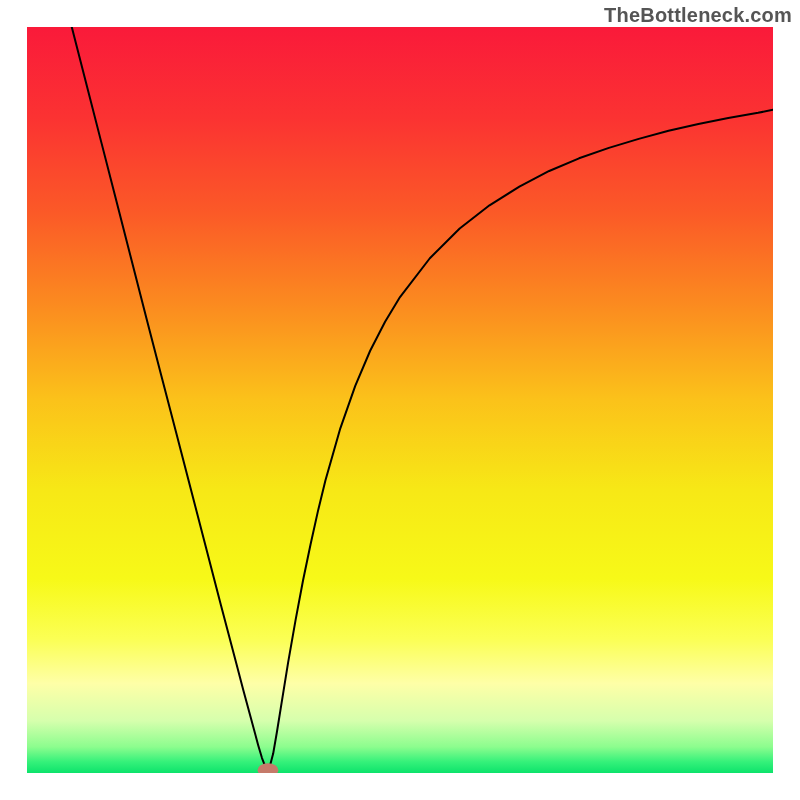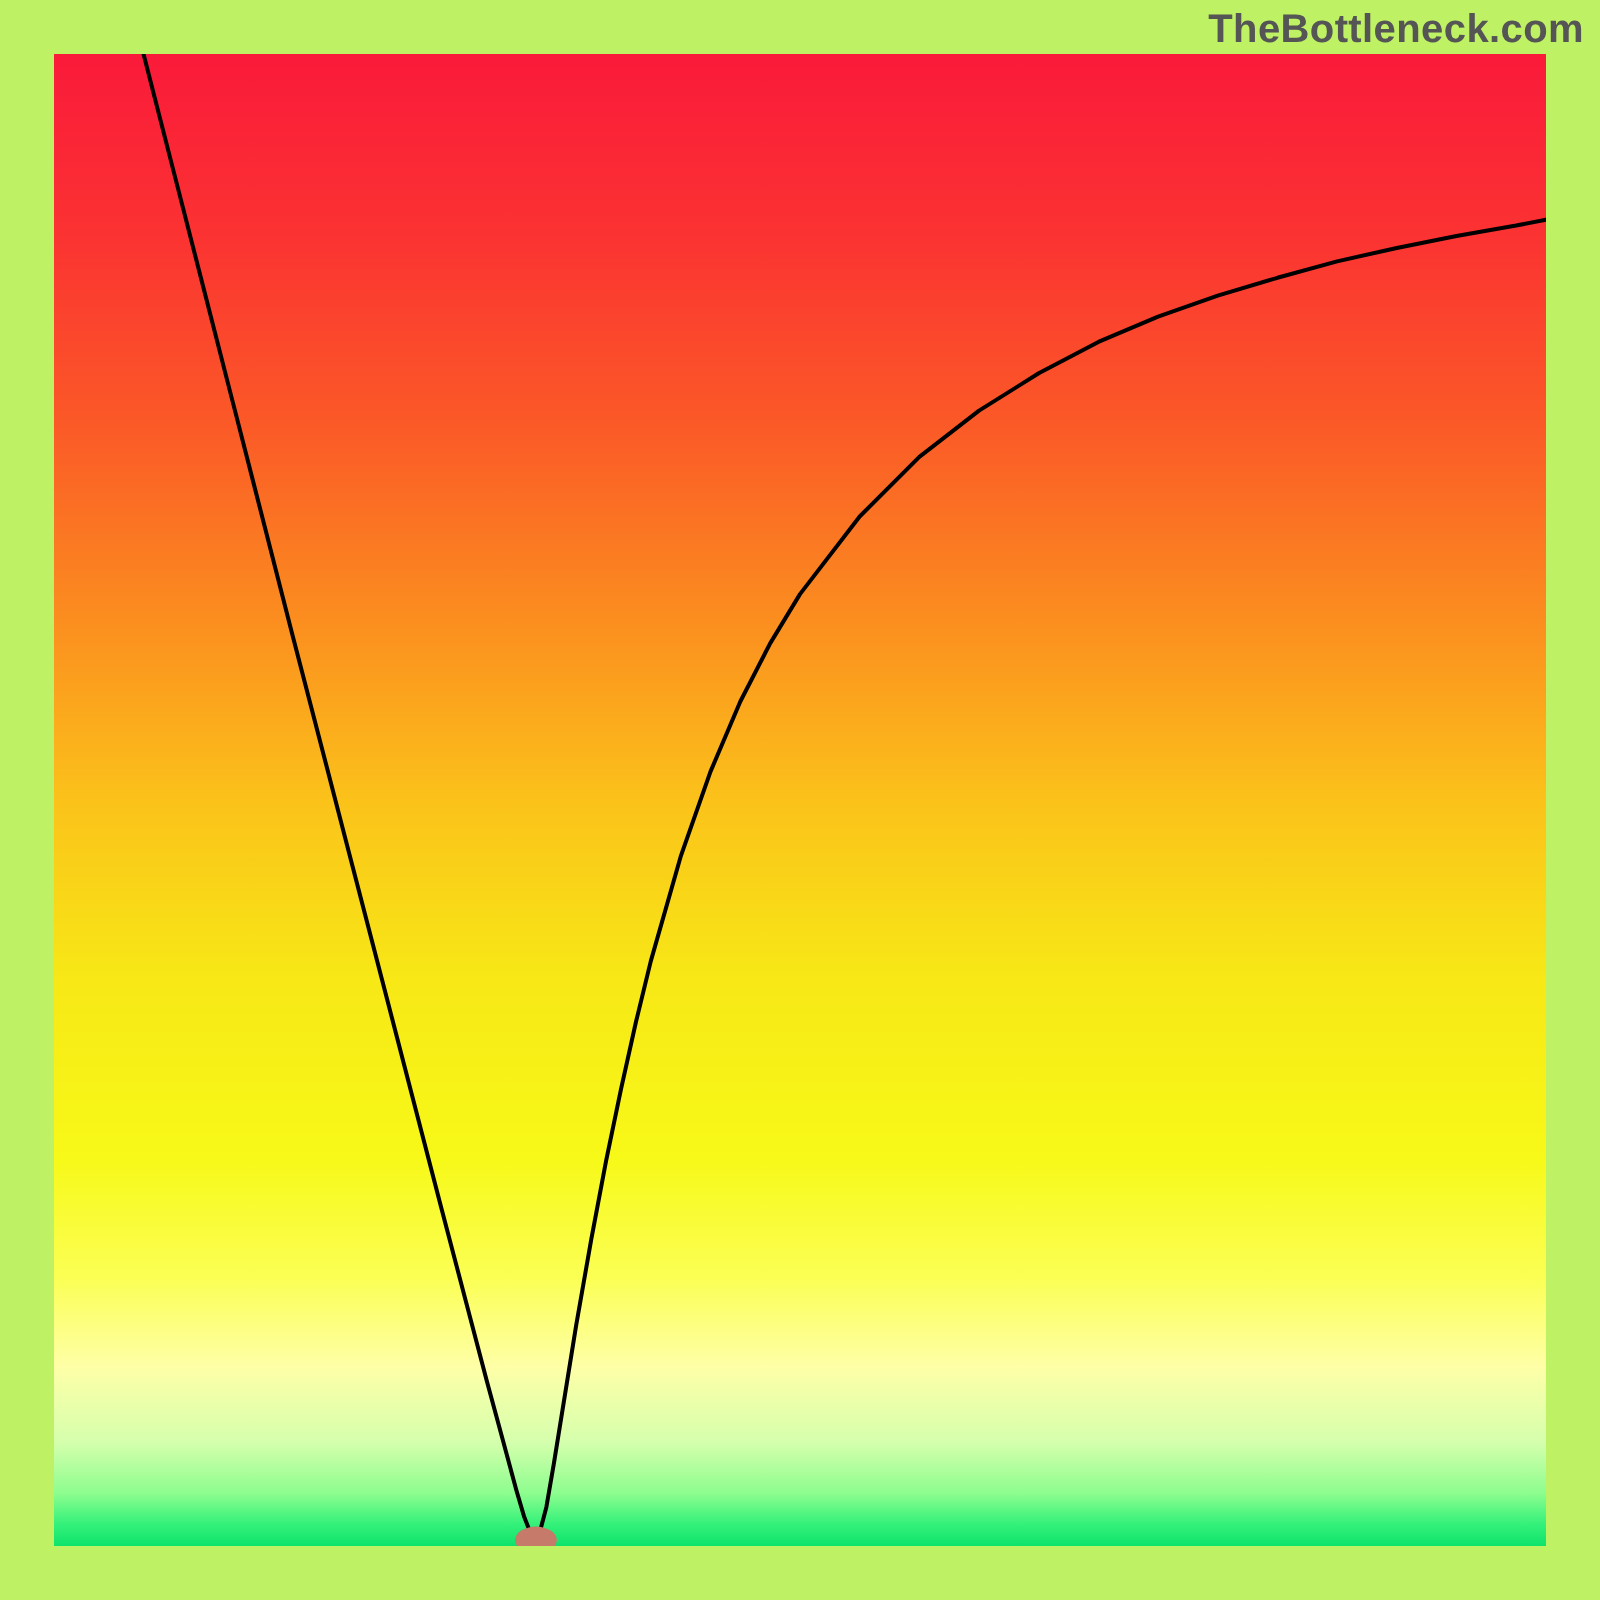--- a/index.html
+++ b/index.html
@@ -8,21 +8,21 @@
     width: 800px;
     height: 800px;
     background: #000;
     overflow: hidden;
     font-family: Arial, Helvetica, sans-serif;
   }
   .stage {
     position: absolute;
     left: 0; top: 0;
     width: 800px; height: 800px;
-    background: #bef264;
+    background: #ffffff;
   }
   .plot-area {
     position: absolute;
     width: 746px;
     height: 746px;
   }
   .watermark {
     position: absolute;
     top: 4px;
     right: 8px;

